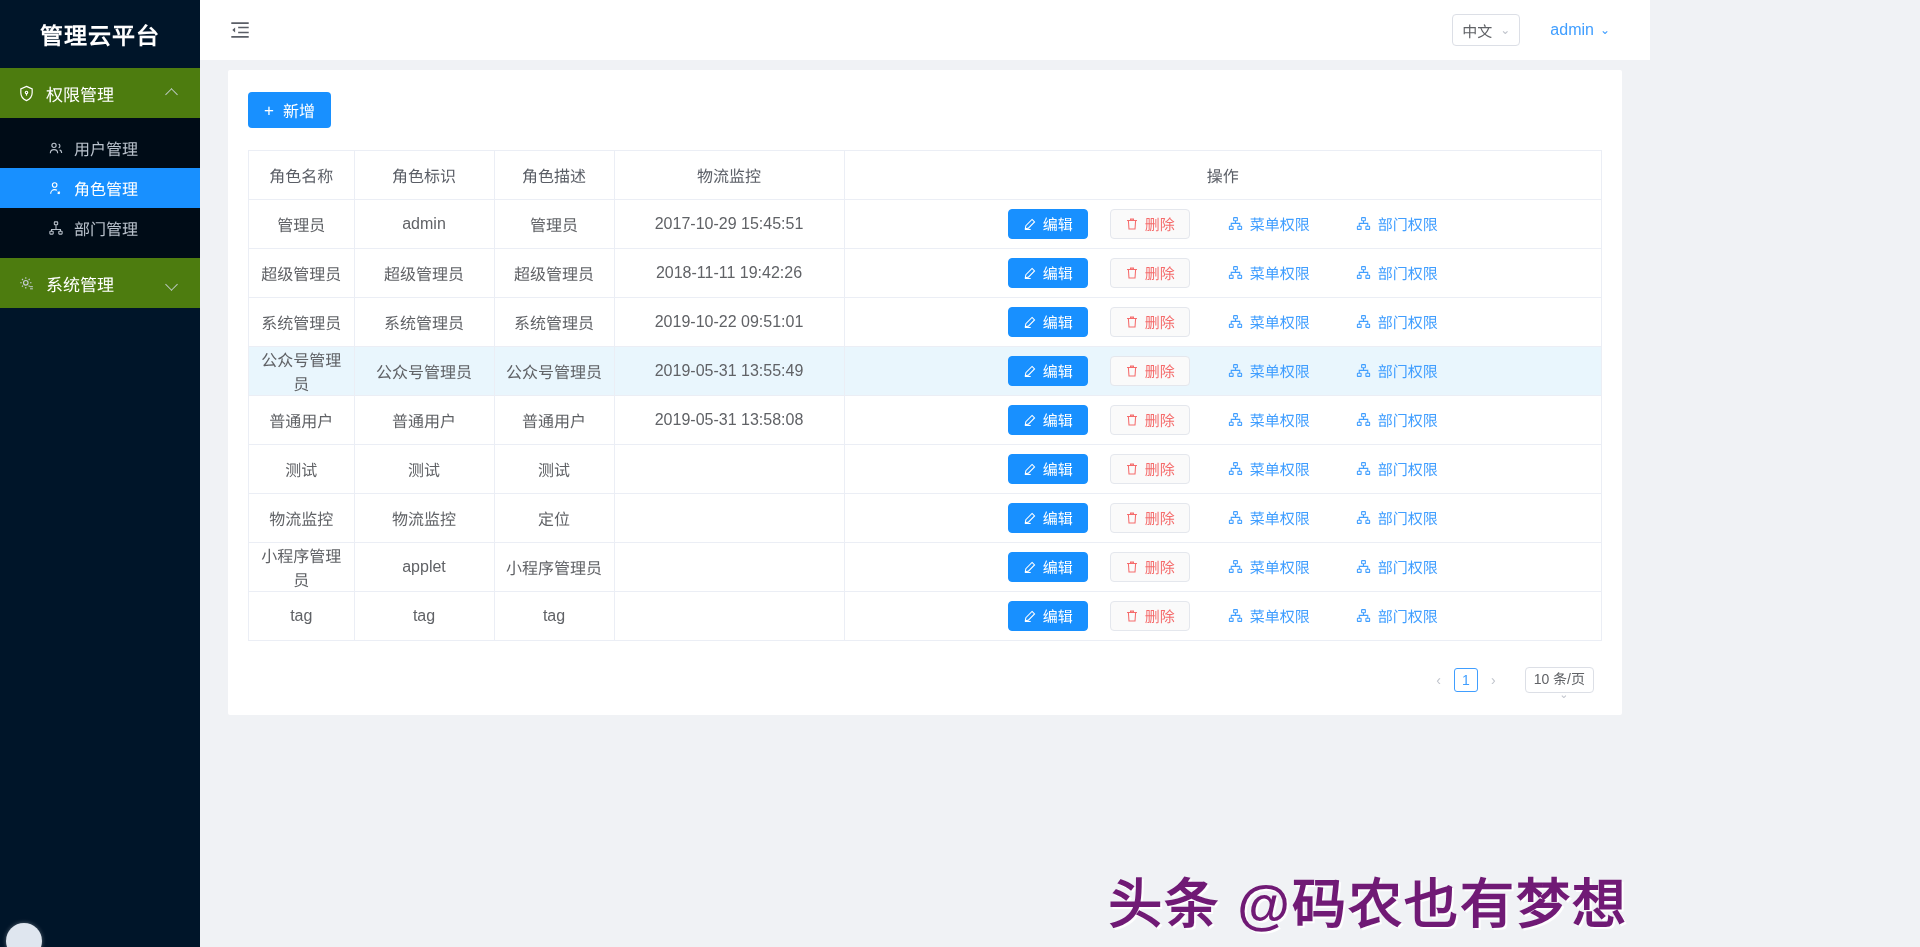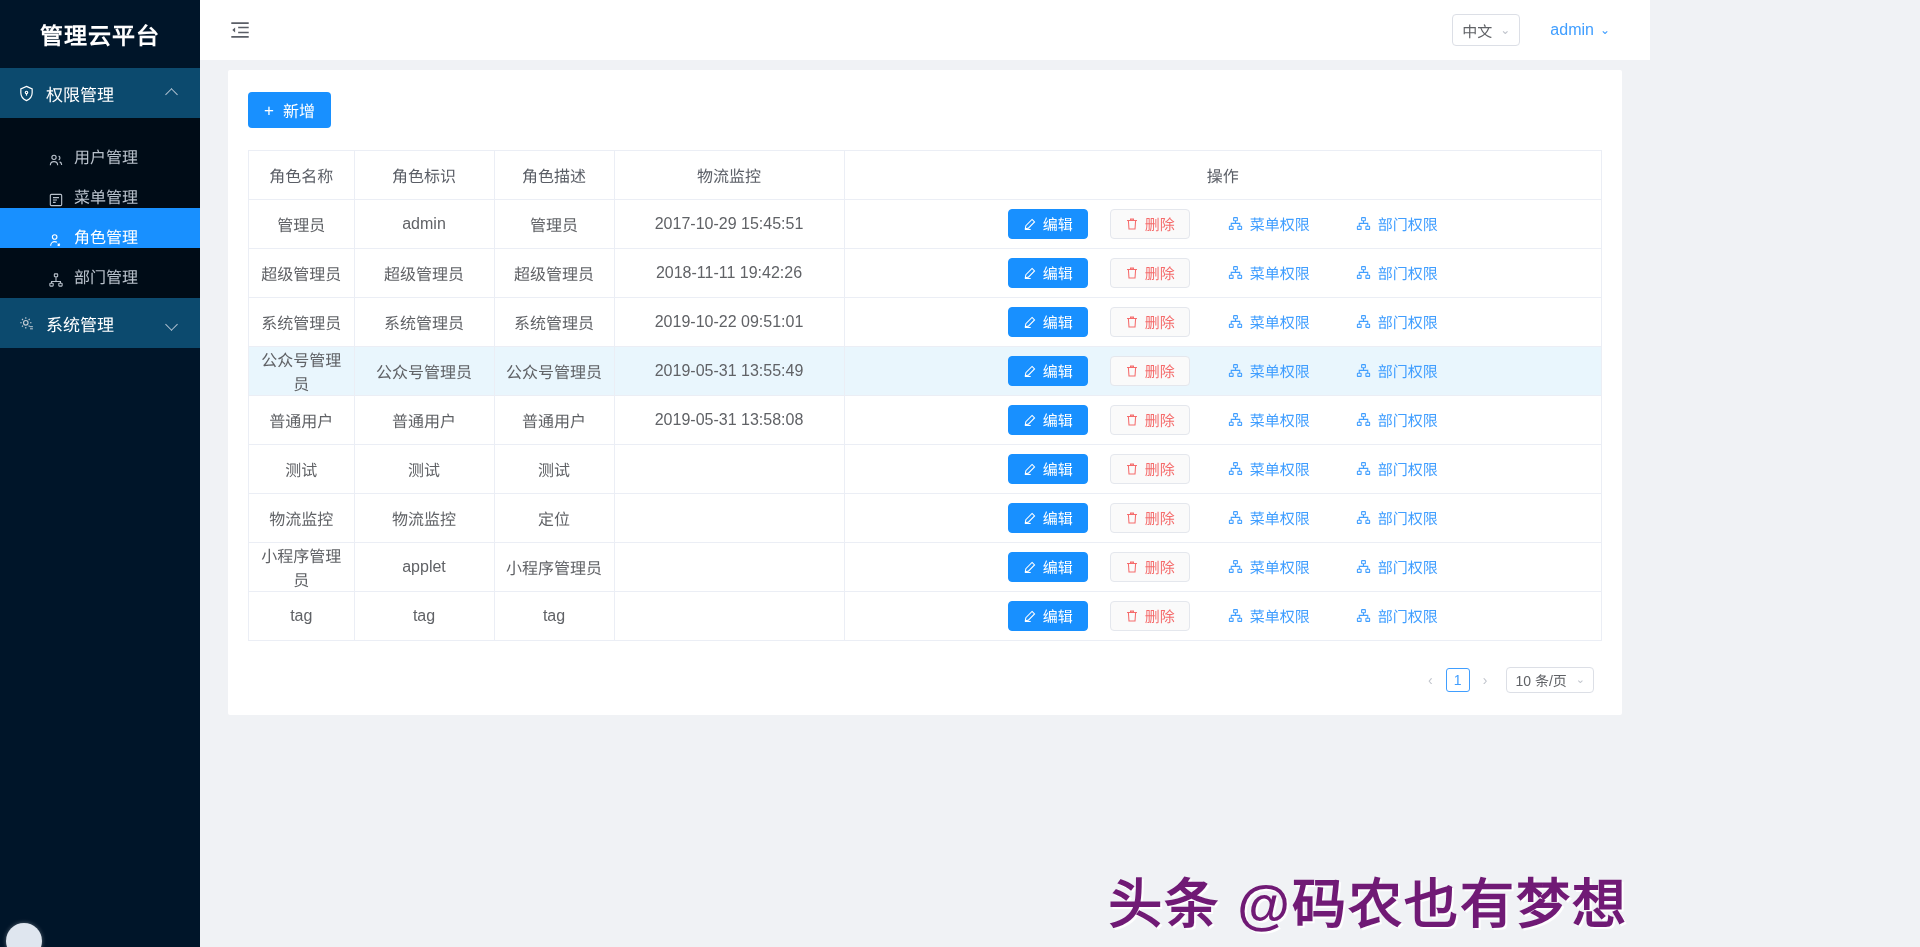--- a/index.html
+++ b/index.html
@@ -37,41 +37,41 @@
   }
   .menu-group-title {
     height: 50px;
     display: flex;
     align-items: center;
     padding: 0 22px 0 18px;
     color: #ffffff;
     font-size: 17px;
     cursor: pointer;
     position: relative;
-    background: #0c4a6e;
+    background: #4d7c0f;
   }
   .menu-group-title .mg-icon { margin-right: 11px; display: inline-flex; width: 17px; height: 17px; align-items:center; justify-content:center; }
   .menu-group-title .mg-label { flex: 1; }
   .menu-group-title .chev {
     width: 12px; height: 12px; display: inline-block; position: relative; opacity: .85;
   }
   .chev-up::before, .chev-down::before {
     content: ""; position: absolute; left: 1px; top: 3px;
     width: 8px; height: 8px;
     border-left: 1.6px solid #cfd8e3;
     border-bottom: 1.6px solid #cfd8e3;
   }
   .chev-up::before { transform: rotate(135deg); }
   .chev-down::before { transform: rotate(-45deg); }
 
   .submenu { background: #000c17; }
   .submenu-item {
     height: 40px;
     display: flex;
-    align-items: flex-end;
+    align-items: center;
     padding-left: 48px;
     color: #b9c2cc;
     font-size: 16px;
     cursor: pointer;
   }
   .submenu-item.active { background: #1890ff; color: #ffffff; }
   .submenu-item .sm-icon { margin-right: 10px; display: inline-flex; width: 16px; height: 16px; align-items:center; justify-content:center; }
   .sidebar .spacer-sub { height: 10px; background: #000c17; }
   .sidebar-scroll-dot {
     position: absolute;
@@ -202,23 +202,24 @@
     cursor: pointer;
   }
   .pg-size {
     height: 26px;
     border: 1px solid #dcdfe6;
     border-radius: 4px;
     display: inline-flex; align-items: center;
     padding: 0 8px;
     font-size: 14px;
     color: #606266;
-    margin-left: 6px;
+    margin-left: 16px;
     cursor: pointer;
     background: #fff;
+    flex-direction: column;
   }
   .pg-size .sel-chev { margin-left: 9px; color: #c0c4cc; font-size: 11px; }
 
   .watermark {
     position: absolute;
     right: 22px;
     bottom: 8px;
     font-size: 54px;
     font-weight: bold;
     color: #701a75;
@@ -258,29 +259,20 @@
           <svg class="ic" width="16" height="16" viewBox="0 0 24 24" fill="none" stroke="#b9c2cc" stroke-width="1.7">
             <circle cx="9" cy="8" r="3.2"></circle>
               <path d="M3.5 20c0-3.3 2.5-5.6 5.5-5.6s5.5 2.3 5.5 5.6"></path>
             <path d="M16 6.2a3 3 0 0 1 0 5.6"></path>
               <path d="M17.5 14.8c1.8.7 3 2.5 3 4.6"></path>
           </svg>
         </span>
         <span>用户管理</span>
       </div>
 
-      <div class="submenu-item">
-        <span class="sm-icon">
-          <svg class="ic" width="16" height="16" viewBox="0 0 24 24" fill="none" stroke="#b9c2cc" stroke-width="1.7">
-            <rect x="3.5" y="3.5" width="17" height="17" rx="1.6"></rect>
-            <path d="M7.5 8.5h9M7.5 12h6M7.5 15.5h4"></path>
-          </svg>
-        </span>
-        <span>菜单管理</span>
-      </div>
 
       <div class="submenu-item active">
         <span class="sm-icon">
           <svg class="ic" width="16" height="16" viewBox="0 0 24 24" fill="none" stroke="#ffffff" stroke-width="1.7">
             <circle cx="10" cy="7.5" r="3.4"></circle>
               <path d="M4 20.5c0-3.4 2.7-6 6-6 1.3 0 2.5.4 3.5 1"></path>
             <path d="M14.5 17.5l3 3.2M17.8 17.6l-3.2 3.1"></path>
           </svg>
         </span>
         <span>角色管理</span>

